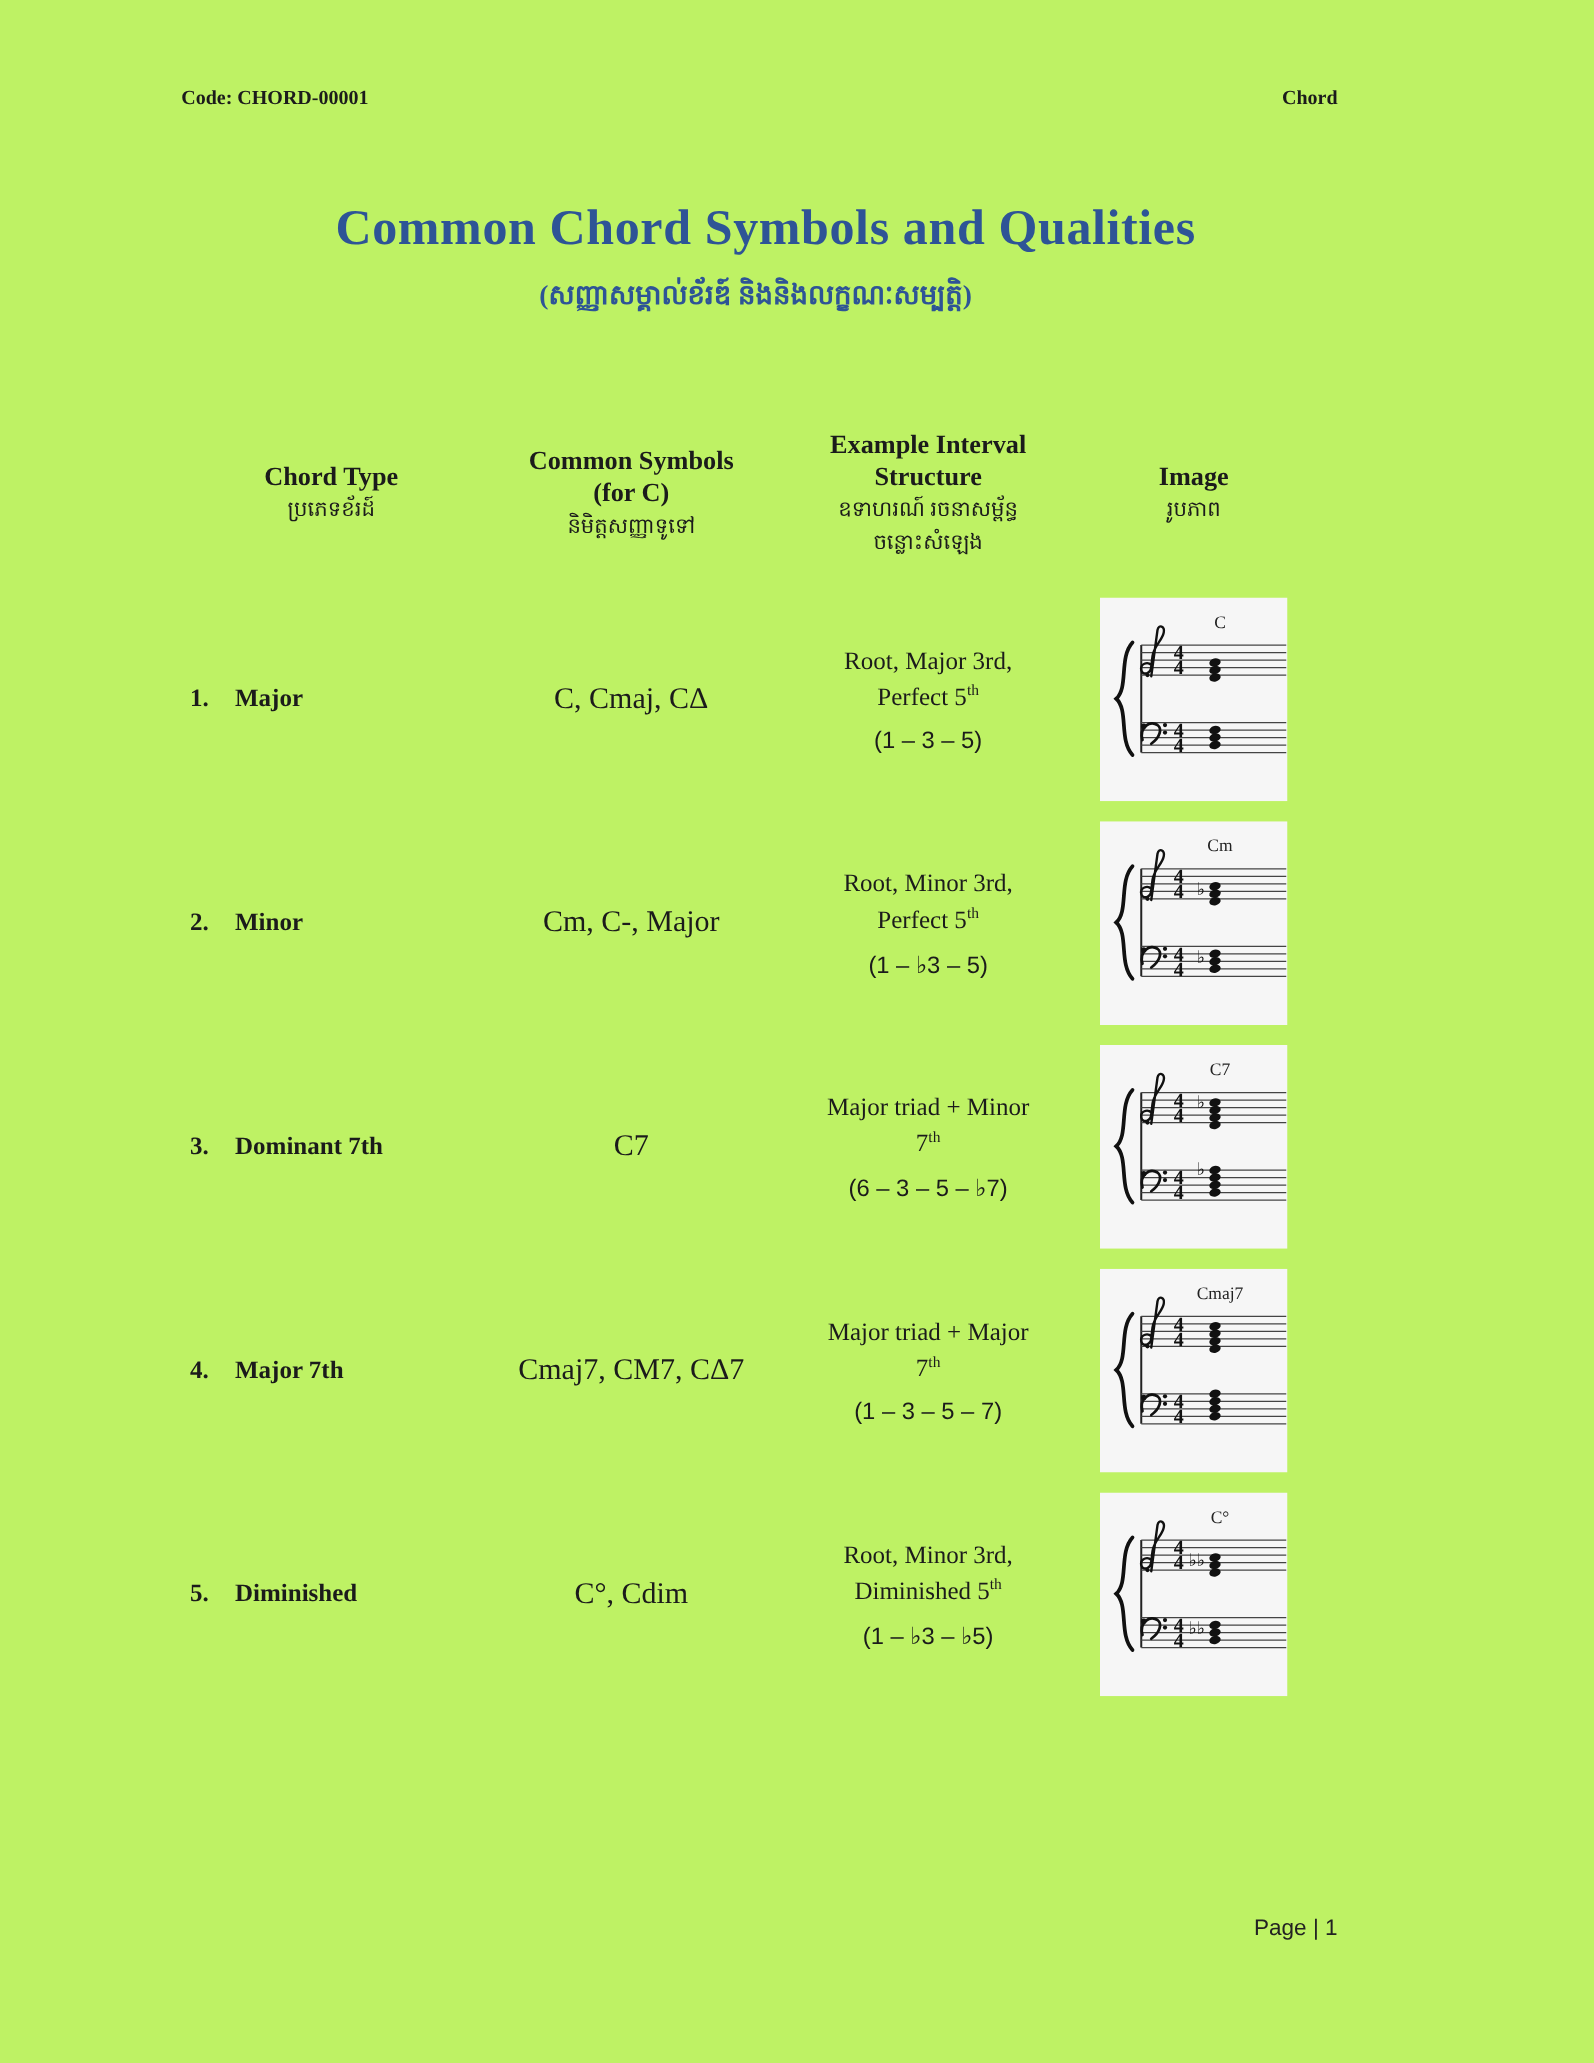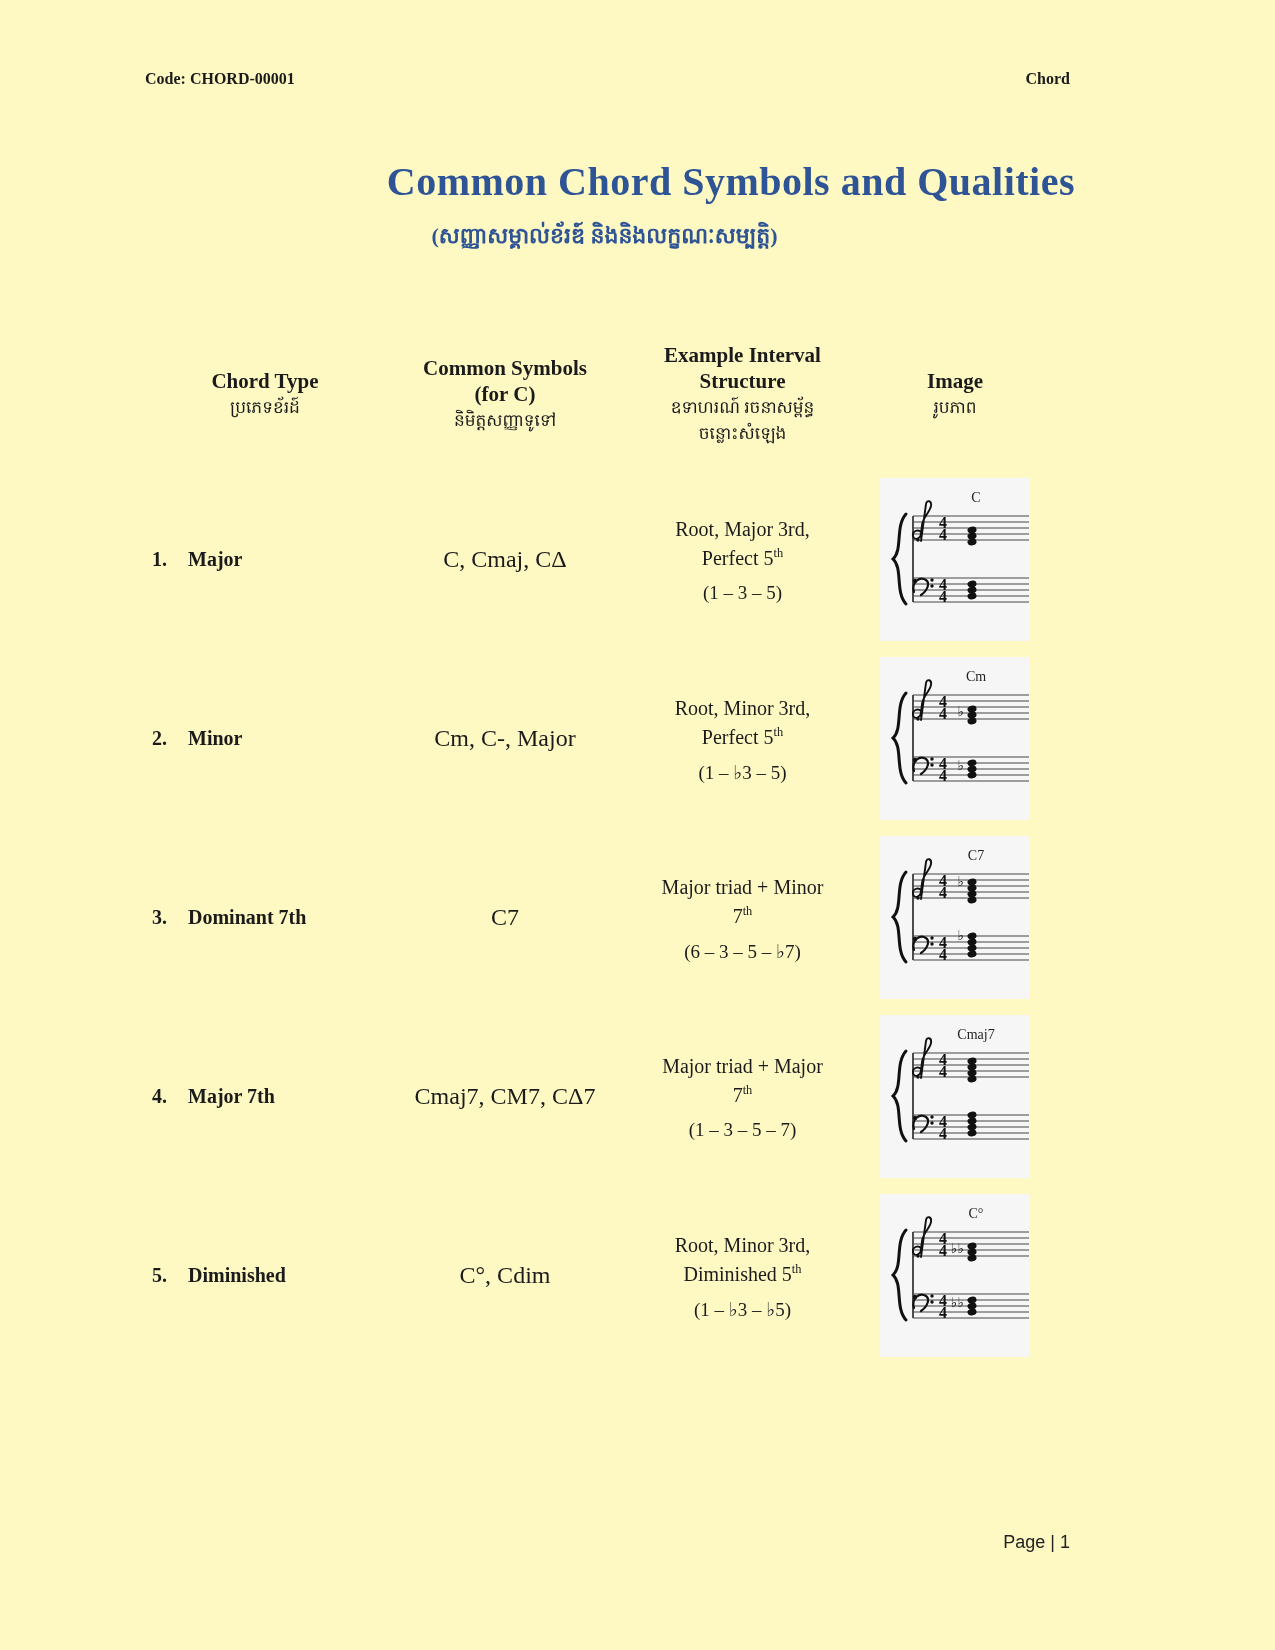--- a/index.html
+++ b/index.html
@@ -5,30 +5,30 @@
   :root{
     --blue:#2e5496;
     --link:#2e75b6;
     --ink:#1b1b1b;
   }
   html,body{margin:0;padding:0;background:#e9e9e9;}
   .page{
     position:relative;
     width:1275px;height:1650px;
     margin:0 auto;
-    background:#fef9c3;
+    background:#bef264;
     font-family:"Liberation Serif","DejaVu Serif",serif;
     color:var(--ink);
     overflow:hidden;
   }
   .hdr-left{position:absolute;left:145px;top:70px;font-weight:bold;font-size:16px;}
   .hdr-right{position:absolute;right:205px;top:70px;font-weight:bold;font-size:16px;text-align:right;}
   .title{
     position:absolute;left:150px;top:158px;width:925px;
-    text-align:right;font-size:40px;font-weight:bold;color:var(--blue);
+    text-align:center;font-size:40px;font-weight:bold;color:var(--blue);
     letter-spacing:0.5px;
   }
   .subtitle{
     position:absolute;left:142px;top:222px;width:925px;
     text-align:center;font-size:22px;font-weight:bold;color:var(--blue);
   }
   .tbl{
     position:absolute;left:150px;top:318px;width:905px;
     display:grid;
     grid-template-columns:230px 250px 225px 200px;
@@ -43,21 +43,21 @@
   .th-km{font-size:17px;line-height:1.35;margin-top:3px;}
   .chordtype{
     flex-direction:row;justify-content:flex-start;align-items:center;
     text-align:left;font-weight:bold;font-size:20px;padding-left:2px;
   }
   .num{width:36px;flex:none;}
   .symbols{font-size:24px;}
   .iv{font-size:20px;line-height:1.45;}
   .iv sup{font-size:62%;vertical-align:super;line-height:0;}
   .ivf{
-    font-family:Liberation Serif, serif;
+    font-family:Liberation Sans, sans-serif;
     font-size:19px;margin-top:9px;
   }
   .staffbox{width:150px;height:163px;}
   .footer-page{
     position:absolute;right:205px;top:1532px;
     font-family:"Liberation Sans","DejaVu Sans",sans-serif;
     font-size:18px;color:#222;
   }
   .visit{
     position:absolute;left:150px;top:1558px;width:925px;

